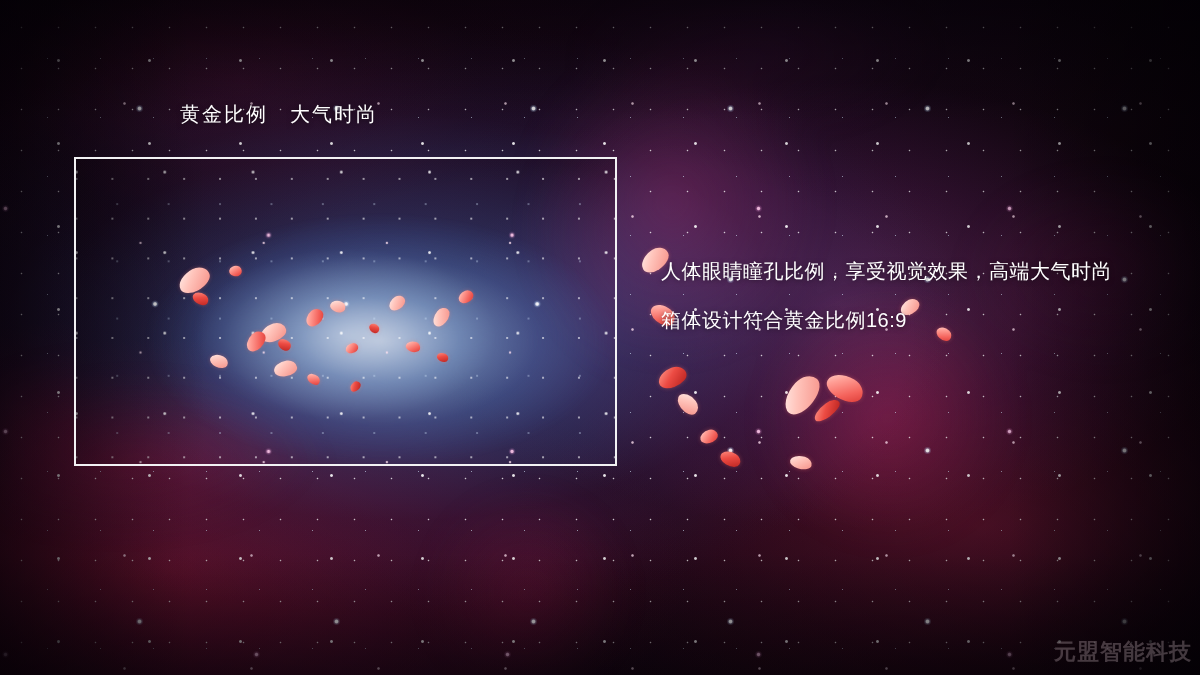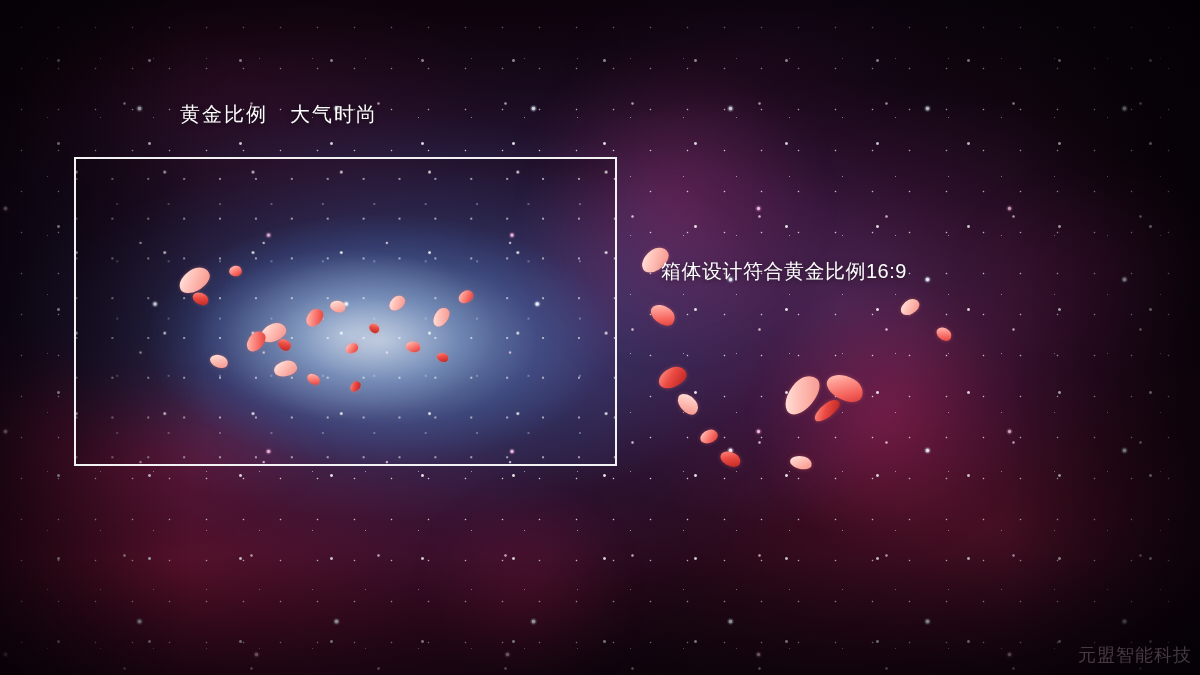--- a/index.html
+++ b/index.html
@@ -191,23 +191,24 @@
   #body-text .line {
     margin-bottom: 22px;
     white-space: nowrap;
   }
   #body-text .line:last-child { margin-bottom: 0; }
 
   #watermark {
     position: absolute;
     right: 8px;
     bottom: 8px;
-    font-size: 18px;
+    font-size: 22px;
     letter-spacing: 1px;
     color: rgba(168,150,158,0.38);
+    font-weight: bold;
   }
 </style>
 </head>
 <body>
 
 <div id="slide">
 
   <div class="bg-layer bg-base"></div>
   <div class="bg-layer bg-wisp"></div>
   <div class="bg-layer bg-core"></div>
@@ -283,18 +284,19 @@
         <div class="petal deep" style="left:340px;top:360px;width:12px;height:9px;transform:rotate(-36deg);"></div>
         <div class="petal pale" style="left:196px;top:332px;width:19px;height:13px;transform:rotate(26deg);"></div>
         <div class="petal" style="left:232px;top:310px;width:23px;height:16px;transform:rotate(-44deg);"></div>
       </div>
     </div>
   </div>
 
   <div id="title">黄金比例　大气时尚</div>
 
   <div id="body-text">
+    <div class="line">人体眼睛瞳孔比例，享受视觉效果，高端大气时尚</div>
     <div class="line">箱体设计符合黄金比例16:9</div>
   </div>
 
   <div id="watermark">元盟智能科技</div>
 
 </div>
 
 </body></html>

